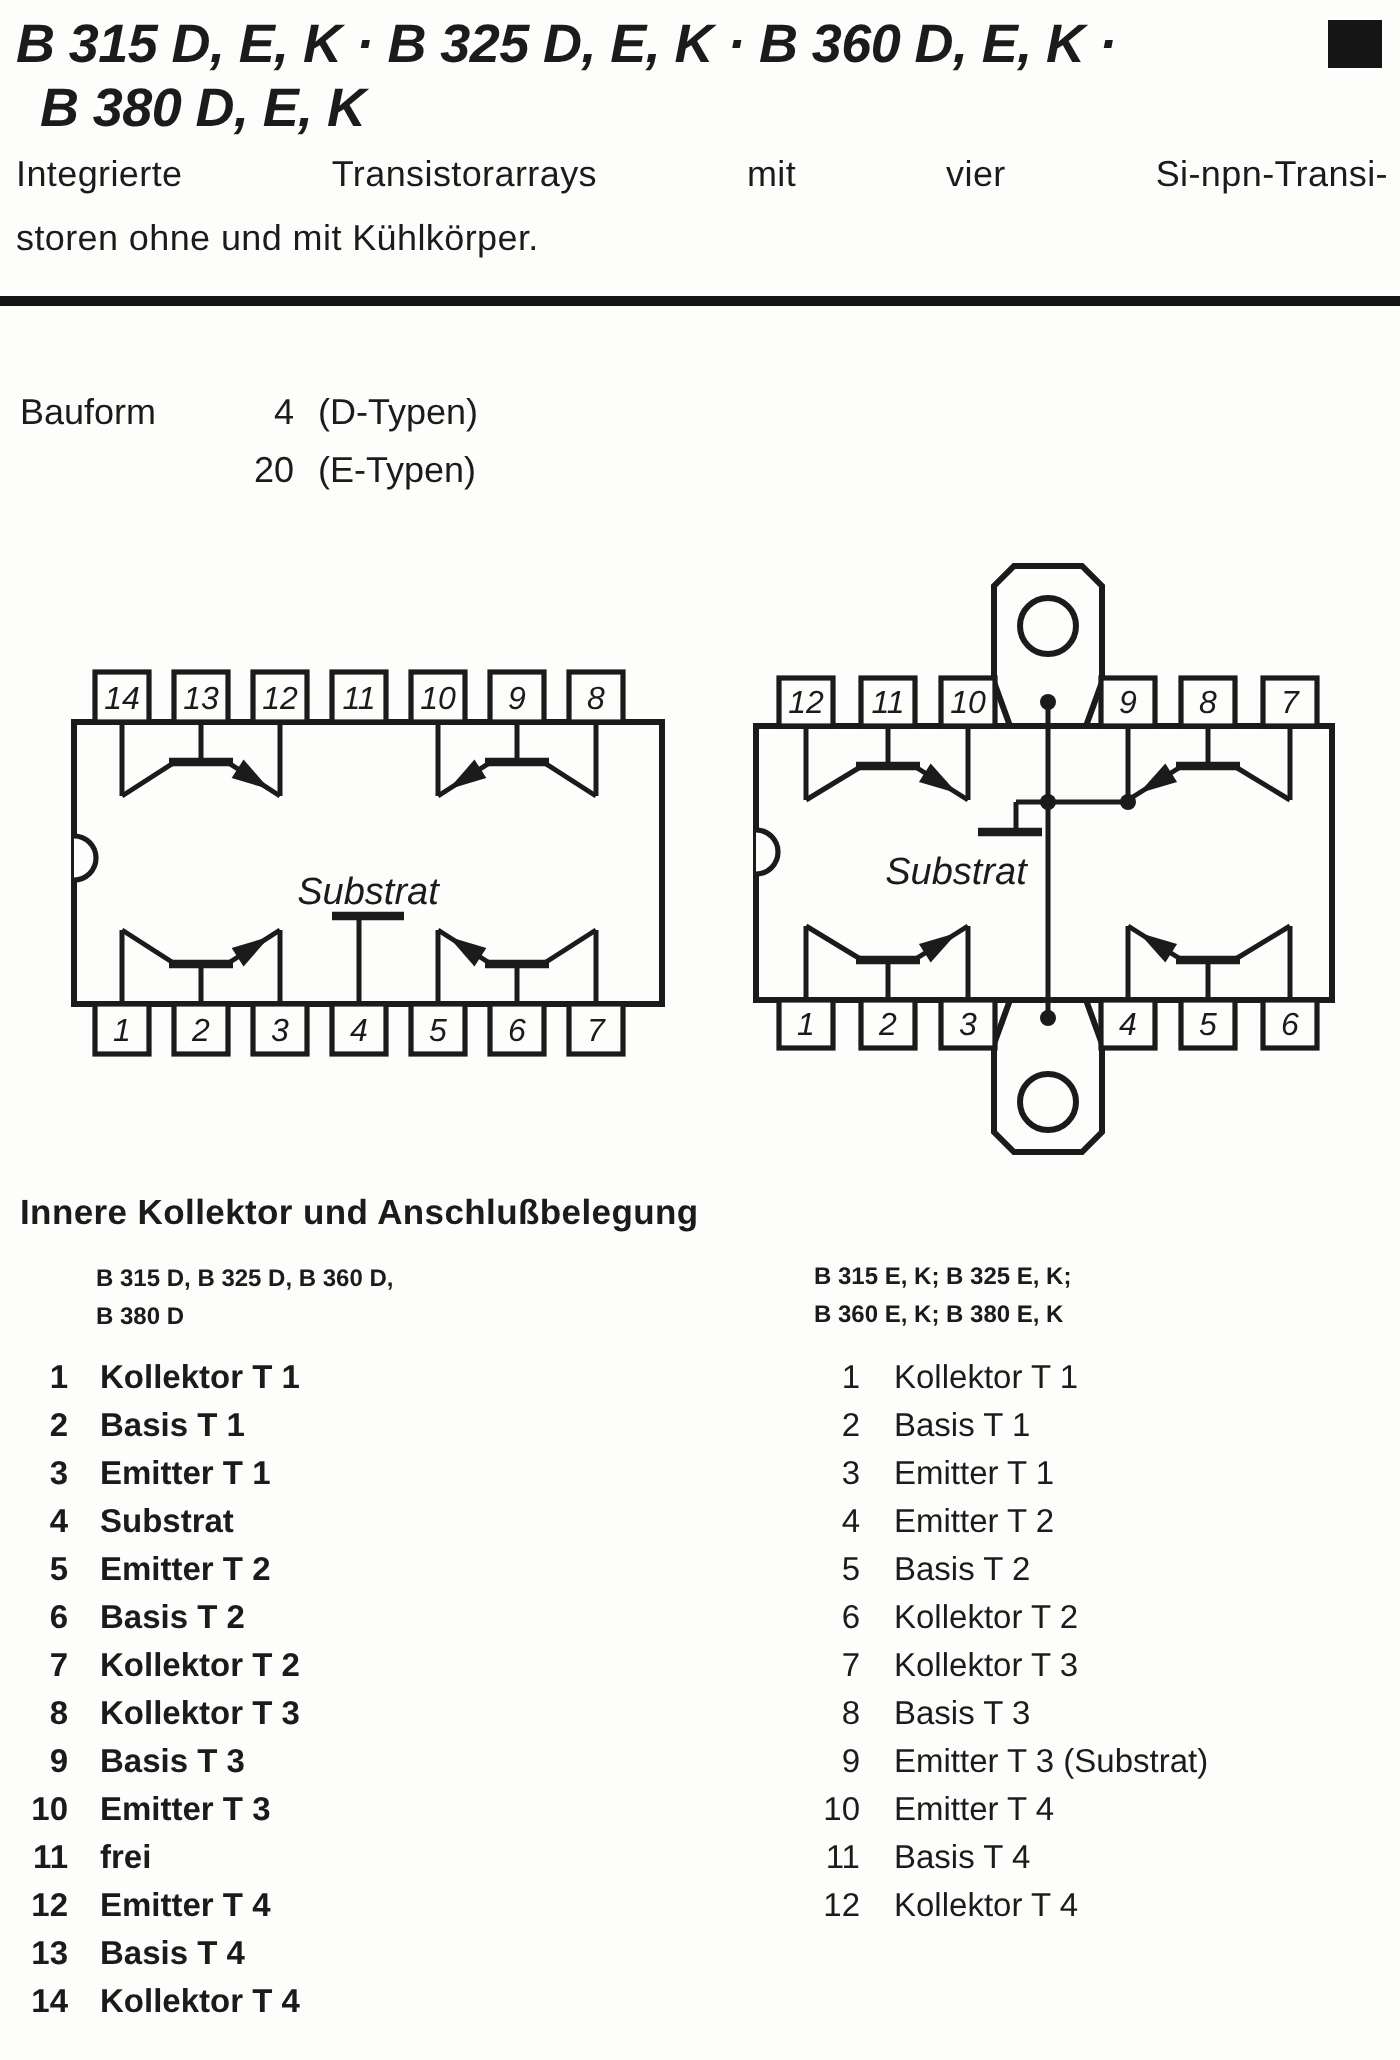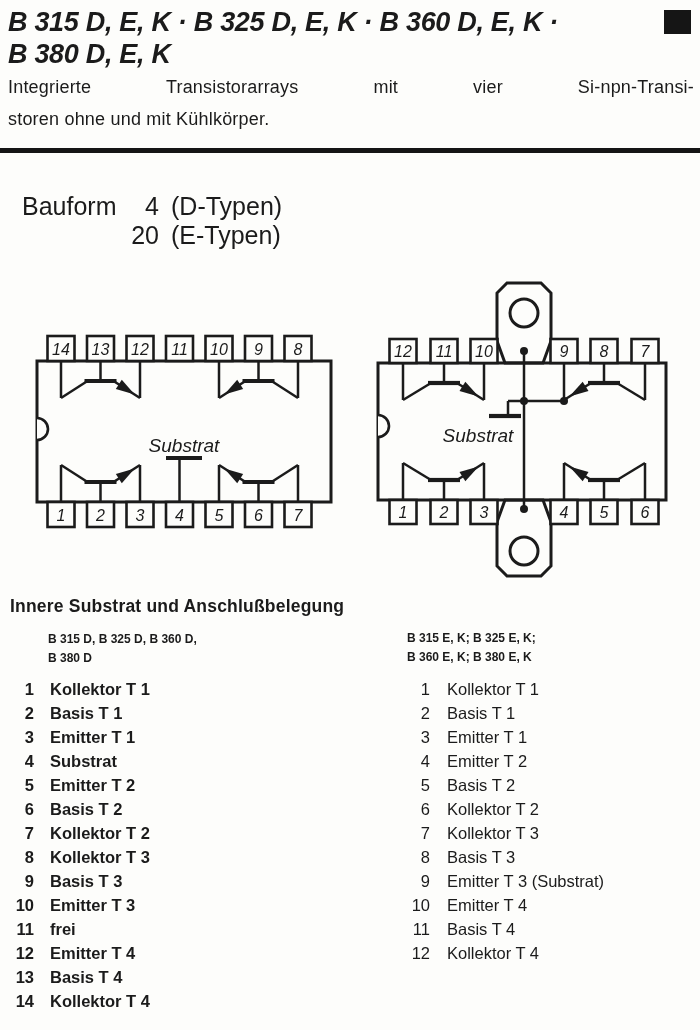--- a/index.html
+++ b/index.html
@@ -4,27 +4,27 @@
 <style>
   html,body{margin:0;padding:0;}
   body{
     width:700px;height:1030px;position:relative;overflow:hidden;
     background:#fdfdfb;color:#1b1b1b;
     font-family:"Liberation Sans",sans-serif;
   }
   .abs{position:absolute;}
   .title-line{font-weight:bold;font-size:27px;line-height:30px;letter-spacing:-0.3px;white-space:nowrap;font-style:italic;}
   #title1{left:8px;top:7px;}
-  #title2{left:8px;top:39px;}
+  #title2{left:20px;top:39px;}
   #corner-marker{left:664px;top:10px;width:27px;height:24px;background:#151515;}
   .subtitle{font-size:18px;letter-spacing:0.2px;}
   #subtitle1{left:8px;top:77px;width:686px;text-align:justify;text-align-last:justify;}
   #subtitle2{left:8px;top:109px;}
   #rule{left:0;top:148px;width:700px;height:5px;background:#151515;}
-  #bauform{left:22px;top:192px;display:flex;font-size:25px;line-height:28.5px;}
+  #bauform{left:10px;top:192px;display:flex;font-size:18px;line-height:28.5px;}
   #bauform-label{width:102px;}
   .bf-row{display:flex;}
   .bf-num{width:35px;text-align:right;}
   .bf-type{margin-left:12px;}
   #ic-diagrams{left:0;top:278px;width:700px;height:312px;}
   .pinnum{font-family:"Liberation Sans",sans-serif;font-style:italic;font-size:16px;fill:#1b1b1b;}
   .sublabel{font-family:"Liberation Sans",sans-serif;font-style:italic;font-size:19px;fill:#1b1b1b;}
   #section-heading{left:10px;top:596px;font-size:17.5px;font-weight:bold;letter-spacing:0.2px;}
   .col-header{font-size:12px;line-height:19px;}
   #col-header-left{left:48px;top:630px;font-weight:bold;}
@@ -187,21 +187,21 @@
     <line x1="508" y1="401" x2="564" y2="401" stroke="#1b1b1b" stroke-width="2.5"></line>
     <line x1="508" y1="401" x2="508" y2="416" stroke="#1b1b1b" stroke-width="2.5"></line>
     <line x1="489" y1="416" x2="521" y2="416" stroke="#1b1b1b" stroke-width="4.2"></line>
     <circle cx="524" cy="351" r="4" fill="#1b1b1b"></circle>
     <circle cx="524" cy="509" r="4" fill="#1b1b1b"></circle>
     <circle cx="524" cy="401" r="4" fill="#1b1b1b"></circle>
     <circle cx="564" cy="401" r="4" fill="#1b1b1b"></circle>
     <text x="478" y="442" text-anchor="middle" class="sublabel">Substrat</text>
   </svg>
 
-<div class="abs" id="section-heading">Innere Substrat und Anschlußbelegung</div>
+<div class="abs" id="section-heading">Innere Kollektor und Anschlußbelegung</div>
 
 <div class="abs col-header" id="col-header-left">
   <div>B 315 D, B 325 D, B 360 D,</div>
   <div>B 380 D</div>
 </div>
 <div class="abs col-header" id="col-header-right">
   <div>B 315 E, K; B 325 E, K;</div>
   <div>B 360 E, K; B 380 E, K</div>
 </div>
 

